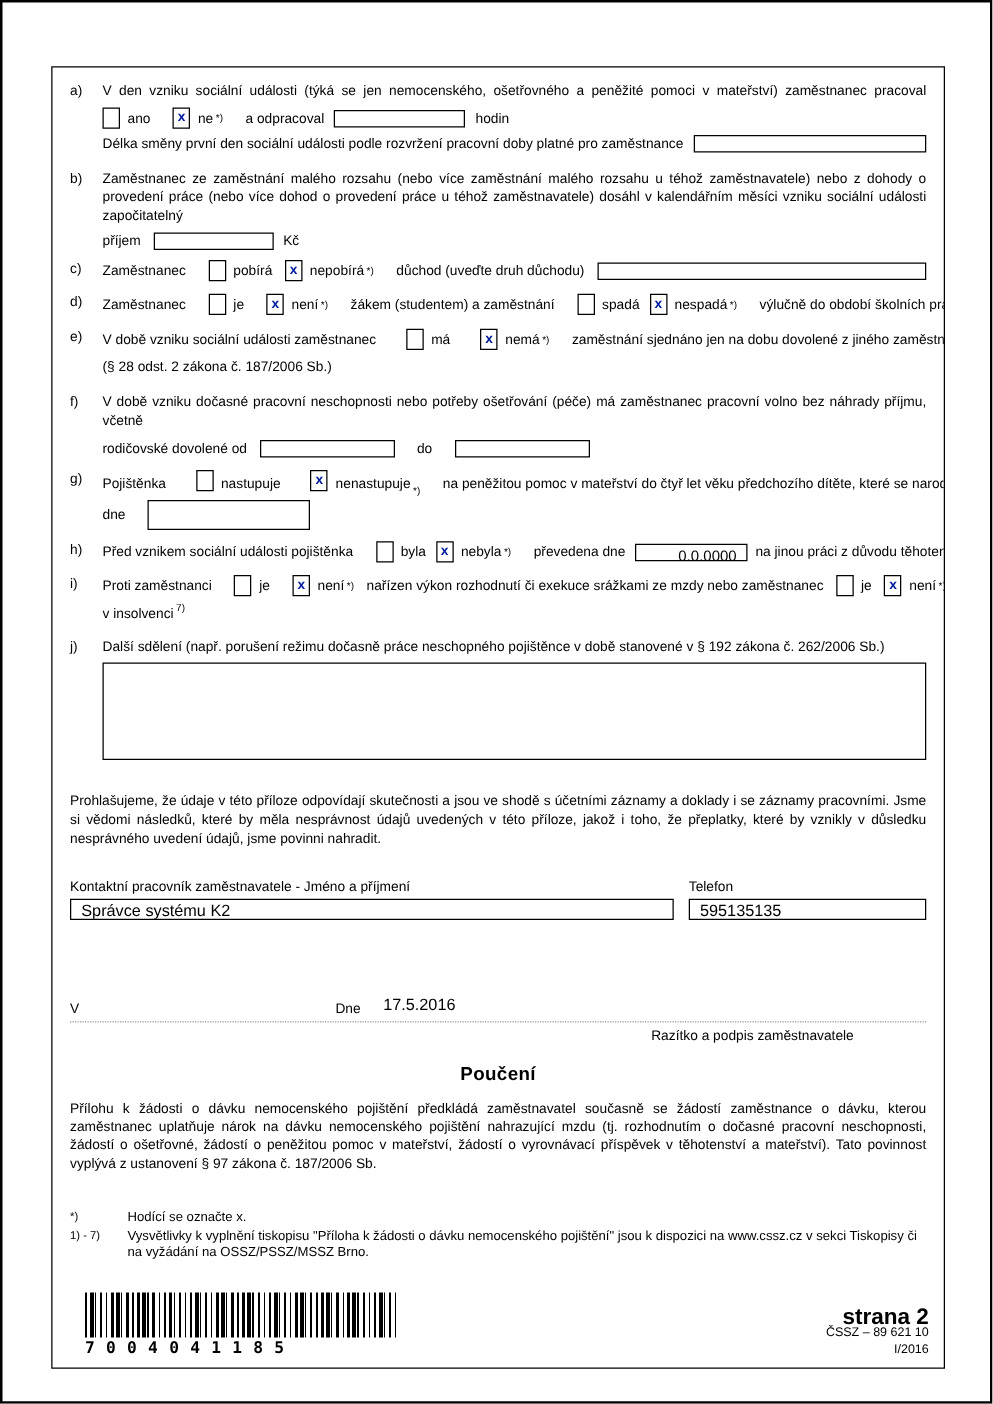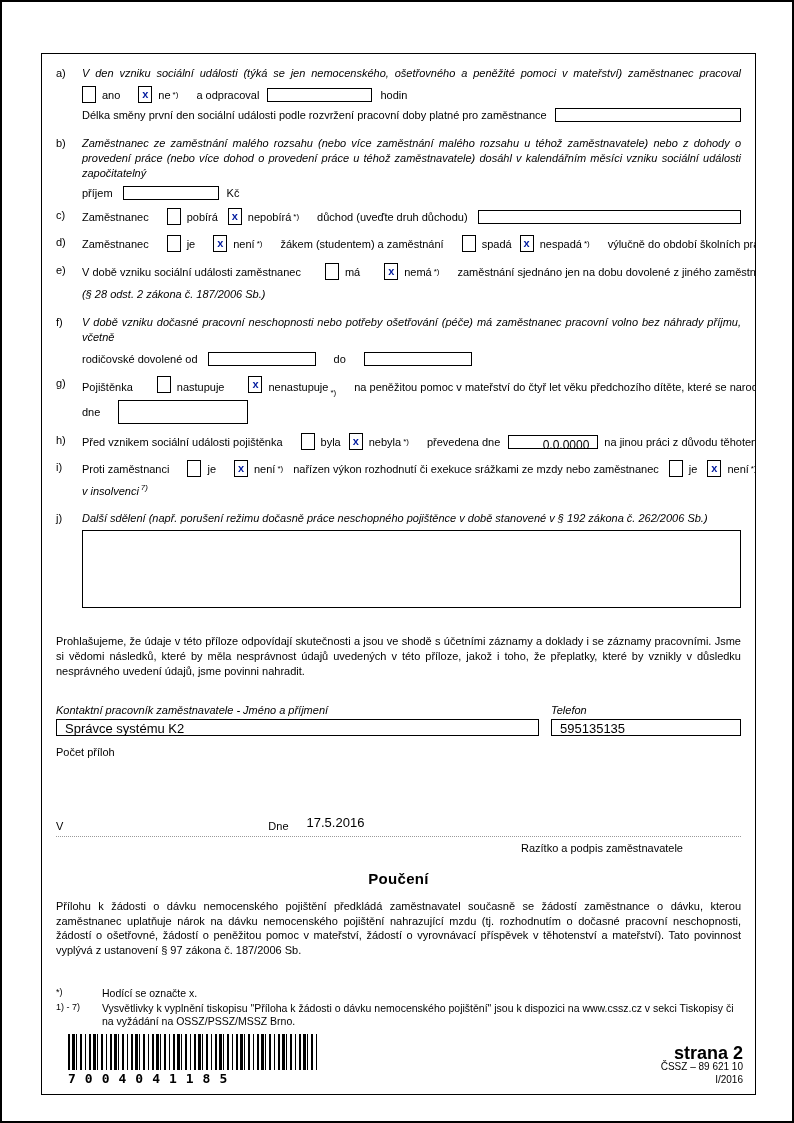--- a/index.html
+++ b/index.html
@@ -9,21 +9,21 @@
     font-family:"Liberation Sans", sans-serif; font-size:11px; color:#000;
   }
   .content {
     position:absolute; left:39px; top:51px; width:715px; height:1042px;
     border:1px solid #000; box-sizing:border-box; padding:12px 14px 0 14px;
     overflow:hidden;
   }
   .sec { display:flex; align-items:flex-start; }
   .sec-label { width:26px; flex-shrink:0; padding-top:1px; }
   .sec-body { flex:1; min-width:0; }
-  .line { line-height:15px;font-style:italic; }
+  .line { line-height:15px; }
   .stretch { text-align:justify; text-align-last:justify; }
   .row { display:flex; align-items:center; margin-top:5px; white-space:nowrap; }
   .chk {
     display:inline-block; width:12px; height:15px; border:1px solid #000;
     text-align:center; line-height:15px; font-weight:bold; font-size:11px;
     flex-shrink:0; background:#fff;
   }
   sup.fn { font-size:8px; vertical-align:super; margin-left:2px; line-height:0; }
   .field {
     border:1px solid #000; height:14px; box-sizing:border-box; background:#fff;
@@ -34,21 +34,21 @@
   .ml6{margin-left:6px;} .ml8{margin-left:8px;} .ml10{margin-left:10px;}
   .ml14{margin-left:18px;} .ml18{margin-left:18px;} .ml24{margin-left:24px;}
   .mb-a{margin-bottom:14px;} .mb-b{margin-bottom:8px;} .mb-c{margin-bottom:10px;}
   .mb-d{margin-bottom:11px;} .mb-e{margin-bottom:13px;} .mb-f{margin-bottom:10px;}
   .mb-g{margin-bottom:9px;} .mb-h{margin-bottom:10px;} .mb-i{margin-bottom:12px;}
   .bigbox { width:100%; height:78px; border:1px solid #000; box-sizing:border-box; margin-top:4px; background:#fff; }
   .declaration { margin-top:26px; text-align:justify; line-height:15px; }
   .contact { display:flex; margin-top:24px; gap:12px; }
   .contact .col1 { flex:1; }
   .contact .col2 { width:190px; flex-shrink:0; }
-  .contact .flabel { line-height:14px; margin-bottom:2px;font-style:italic; }
+  .contact .flabel { line-height:14px; margin-bottom:2px; }
   .contact .field { width:100%; height:17px; }
   .pocet { margin-top:8px; }
   .signblock { margin-top:56px; }
   .signrow { display:flex; align-items:flex-end; }
   .dotline { border-bottom:1px dotted #9a9a9a; height:4px; }
   .stamp { text-align:right; padding-right:58px; margin-top:5px; }
   .pouceni-title { text-align:center; font-weight:bold; font-size:15px; margin-top:16px; letter-spacing:0.3px; }
   .pouceni-text { margin-top:12px; text-align:justify; line-height:14.5px; }
   .footnotes { margin-top:30px; display:grid; grid-template-columns:46px 1fr; row-gap:1px; font-size:10.5px; }
   .fn-marker { font-size:9px; padding-top:0; }
@@ -243,21 +243,20 @@
       <div class="col1">
         <div class="flabel">Kontaktní pracovník zaměstnavatele - Jméno a příjmení</div>
         <div class="field val">Správce systému K2</div>
       </div>
       <div class="col2">
         <div class="flabel">Telefon</div>
         <div class="field val">595135135</div>
       </div>
     </div>
 
-    <div class="pocet">Počet příloh</div>
 
     <div class="signblock">
       <div class="signrow">
         <span>V</span>
         <span style="margin-left:205px;">Dne</span>
         <span class="val" style="margin-left:18px; padding:0;">17.5.2016</span>
       </div>
       <div class="dotline"></div>
       <div class="stamp">Razítko a podpis zaměstnavatele</div>
     </div>

